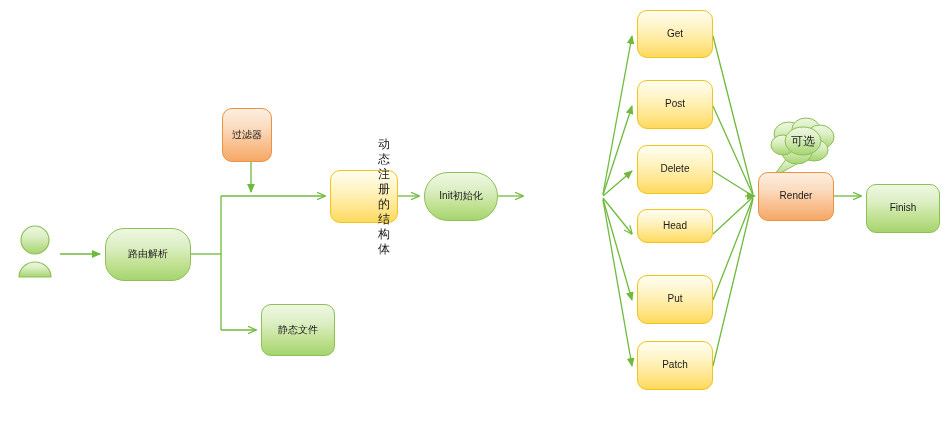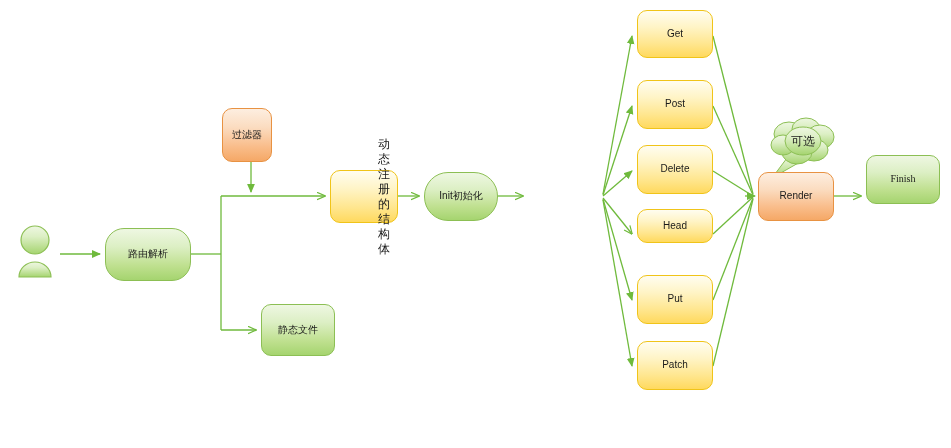--- a/index.html
+++ b/index.html
@@ -168,17 +168,17 @@
   <div class="node n-yellow" style="left:637px; top:275px; width:76px; height:49px;">
       <span>Put</span>
     </div>
   <div class="node n-yellow" style="left:637px; top:341px; width:76px; height:49px;">
       <span>Patch</span>
     </div>
 
   <div class="node n-orange" style="left:758px; top:172px; width:76px; height:49px;">
       <span>Render</span>
     </div>
-  <div class="node n-green" style="left:866px; top:155px; width:74px; height:49px;font-family:Liberation Serif, serif;">
+  <div class="node n-green" style="left:866px; top:184px; width:74px; height:49px;">
       <span>Finish</span>
     </div>
 
 </div>
 
 </body></html>

